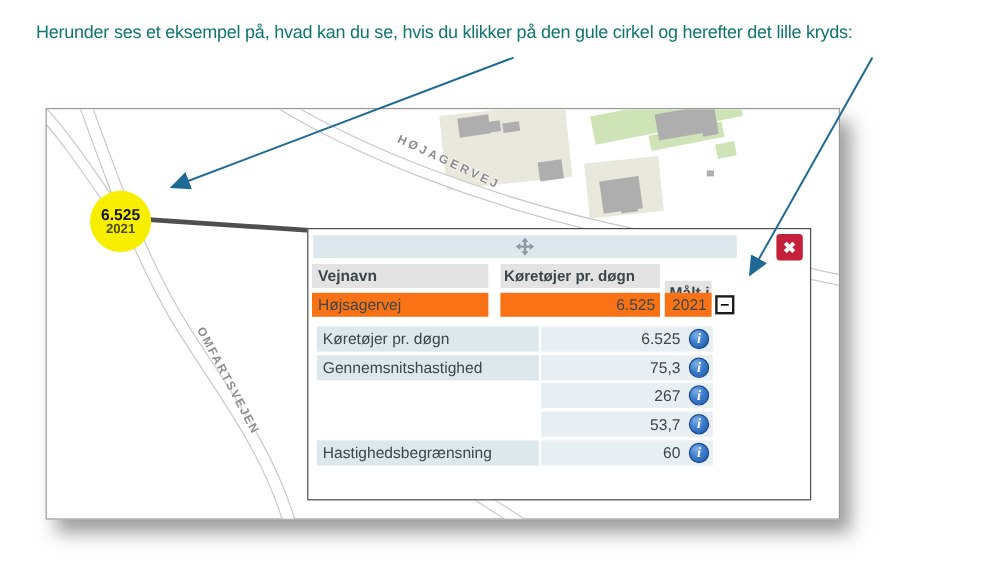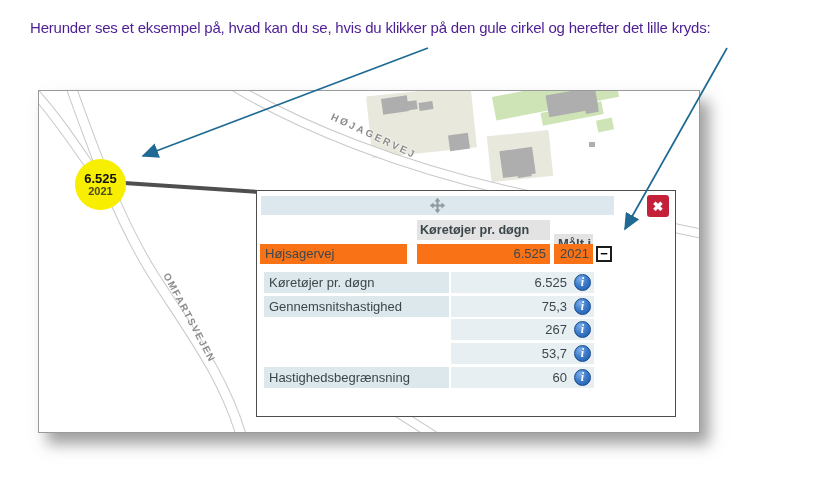--- a/index.html
+++ b/index.html
@@ -4,21 +4,21 @@
 <style>
   * { margin:0; padding:0; box-sizing:border-box; }
   html,body { background:#ffffff; }
   body { font-family:"Liberation Sans", sans-serif; }
   #stage {
     position:relative; width:819px; height:483px; background:#fff; overflow:hidden;
   }
   
   .intro {
     position:absolute; left:30px; top:18px; width:780px;
-    font-size:15px; line-height:1.35; color:#4c1d95; letter-spacing:-0.2px;
+    font-size:15px; line-height:1.35; color:#0f766e; letter-spacing:-0.2px;
   }
   
   .map {
     position:absolute; left:38px; top:90px; width:662px; height:343px;
     background:#fff; border:1px solid #9a9a9a; overflow:hidden;
     box-shadow:9px 11px 14px rgba(80,80,80,0.55);
   }
   .map-svg { position:absolute; left:0; top:0; z-index:1; }
   .road-label {
     position:absolute; z-index:2; color:#8c8c8c; font-size:10px; font-weight:bold;
@@ -141,20 +141,21 @@
     <div class="popup">
       <div class="titlebar">
         <svg width="17" height="17" viewBox="0 0 20 20">
           <path d="M10 1 L13.4 5.4 H11.2 V8.8 H14.6 V6.6 L19 10 L14.6 13.4 V11.2 H11.2 V14.6 H13.4 L10 19 L6.6 14.6 H8.8 V11.2 H5.4 V13.4 L1 10 L5.4 6.6 V8.8 H8.8 V5.4 H6.6 Z" fill="#8e999e"></path>
         </svg>
       </div>
       <div class="closebtn">
         <span>✖</span>
       </div>
 
+      <div class="cell hdr c1 rowy1">Vejnavn</div>
       <div class="cell hdr c2 rowy1">Køretøjer pr. døgn</div>
       <div class="cell hdr c3 rowy1">Målt i</div>
 
       <div class="cell r2 c1 rowy2">Højsagervej</div>
       <div class="cell r2 c2 rowy2 num">6.525</div>
       <div class="cell r2 c3 rowy2 num">2021</div>
 
       <div class="minusbtn">
         <span>−</span>
       </div>

